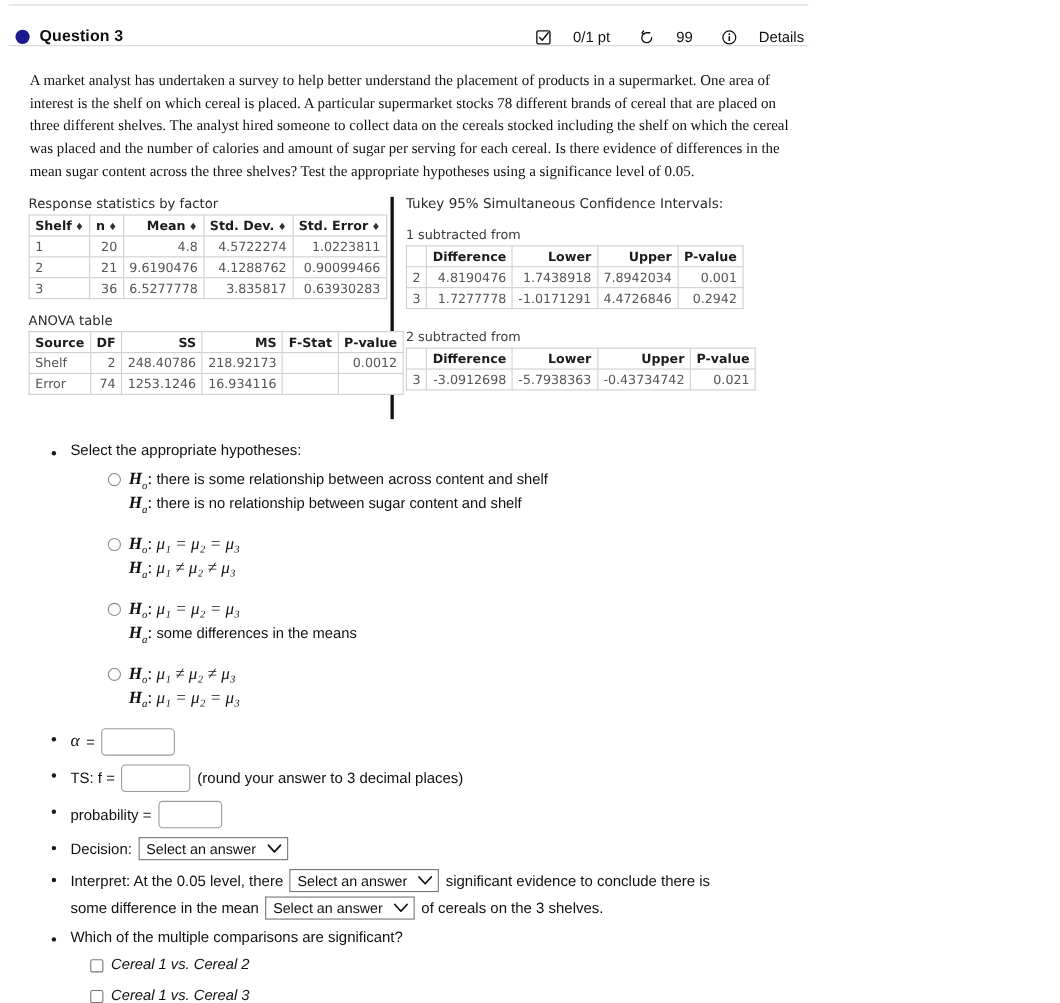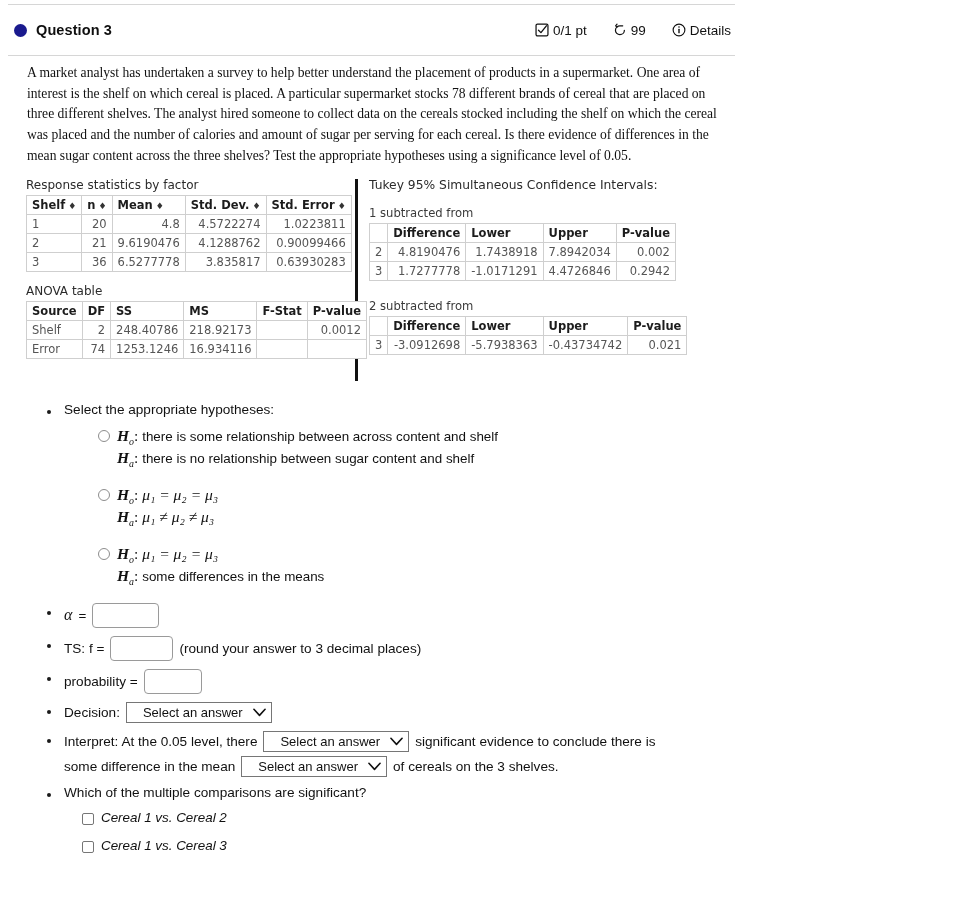--- a/index.html
+++ b/index.html
@@ -7,34 +7,34 @@
     margin: 0; padding: 0;
     width: 964px; height: 912px;
     background: #ffffff;
     font-family: "Liberation Sans", sans-serif;
     color: #1a1a1a;
   }
   .page { position: relative; width: 964px; height: 912px; overflow: hidden; }
 
   
   .q-header {
-    position: absolute; left: 8px; top: 4px; width: 727px; height: 52px;
+    position: absolute; left: 8px; top: 4px; width: 727px; height: 38px;
     border-top: 1px solid #d6d6d6;
     border-bottom: 1px solid #d6d6d6;
-    display: flex; align-items: center; justify-content: space-between;
+    display: flex; align-items: flex-end; justify-content: space-between;
     padding: 0 4px 0 6px;
   }
   .q-title-wrap { display: flex; align-items: center; gap: 9px; }
   .q-dot {
     width: 13px; height: 13px; border-radius: 50%;
     background: #1a1a8e; display: inline-block; flex: none;
   }
   .q-title { font-size: 14.5px; font-weight: bold; color: #0f0f0f; letter-spacing: .1px; }
   .q-meta { display: flex; align-items: center; gap: 6px; font-size: 13.5px; color: #111; }
-  .q-meta .grp { display: flex; align-items: center; gap: 4px; padding-left: 20px; }
+  .q-meta .grp { display: flex; align-items: center; gap: 20px; padding-left: 20px; }
   .ico { display: inline-block; flex: none; line-height: 0; }
 
   
   .prompt {
     position: absolute; left: 27px; top: 63px; width: 702px;
     font-size: 13.6px; line-height: 1.52; color: #111;
     font-weight: 500;
     font-family: Liberation Serif, serif;
   }
 
@@ -50,21 +50,21 @@
     font-family: "DejaVu Sans", sans-serif;
     color: #555;
     background: #fff;
   }
   table.stat th, table.stat td {
     border: 1px solid #cfcfcf;
     padding: 2px 5px;
     white-space: nowrap;
   }
   table.stat th {
-    color: #1c1c1c; font-weight: bold; text-align: left;
+    color: #1c1c1c; font-weight: bold; text-align: right;
   }
   table.stat td { text-align: right; }
   table.stat td.lbl { text-align: left; }
   .sortarrow { font-size: 9px; color: #333; margin-left: 3px; }
 
   .left-col { position: absolute; left: 0; top: 0; width: 320px; }
   .right-col { position: absolute; left: 343px; top: 0; width: 340px; }
   .divider {
     position: absolute; left: 329px; top: 1px;
     width: 3px; height: 202px; background: #111;
@@ -108,21 +108,21 @@
     border: 1px solid #9a9a9a; border-radius: 4px; background: #fff;
     height: 25px; width: 63px; display: inline-block; vertical-align: middle;
   }
   .txtbox.w67 { width: 67px; }
   .txtbox.w58 { width: 58px; }
   .alpha-sym { font-family: "Liberation Serif", serif; font-style: italic; font-size: 16px; }
 
   .selectbox {
     border: 1px solid #767676; background: #fff; height: 21px;
     display: inline-flex; align-items: center; gap: 10px;
-    padding: 0 5px 0 16px; font-size: 13px; color: #111;
+    padding: 0 5px 0 6px; font-size: 13px; color: #111;
     font-family: "Liberation Sans", sans-serif; vertical-align: middle;
   }
   .chev { line-height: 0; display: inline-block; }
 
   .cbrow { display: flex; align-items: flex-start; gap: 7px; margin-bottom: 13px; }
   .cbox {
     width: 12px; height: 12px; border: 1px solid #767676; background: #fff;
     border-radius: 2px; flex: none; margin-top: 3px;
   }
   .cblabel { font-size: 13.4px; font-weight: 500; color: #111; }
@@ -262,21 +262,21 @@
             <th>Upper</th>
             <th>P-value</th>
           </tr>
         </thead>
         <tbody>
           <tr>
             <td class="lbl">2</td>
             <td>4.8190476</td>
             <td>1.7438918</td>
             <td>7.8942034</td>
-            <td>0.002</td>
+            <td>0.001</td>
           </tr>
           <tr>
             <td class="lbl">3</td>
             <td>1.7277778</td>
             <td>-1.0171291</td>
             <td>4.4726846</td>
             <td>0.2942</td>
           </tr>
         </tbody>
       </table>
@@ -330,20 +330,27 @@
           </div>
 
           <div class="opt">
             <span class="radio"></span>
             <div class="opt-lines">
               <div class="mathline"><span class="hsym">H</span><sub style="font-style:italic">o</sub>:&nbsp;<span class="mu">μ₁ = μ₂ = μ₃</span></div>
               <div class="mathline"><span class="hsym">H</span><sub style="font-style:italic">a</sub>:&nbsp;<span class="plaintext">some differences in the means</span></div>
             </div>
           </div>
 
+          <div class="opt">
+            <span class="radio"></span>
+            <div class="opt-lines">
+              <div class="mathline"><span class="hsym">H</span><sub style="font-style:italic">o</sub>:&nbsp;<span class="mu">μ₁ ≠ μ₂ ≠ μ₃</span></div>
+              <div class="mathline"><span class="hsym">H</span><sub style="font-style:italic">a</sub>:&nbsp;<span class="mu">μ₁ = μ₂ = μ₃</span></div>
+            </div>
+          </div>
 
         </div>
       </li>
 
       <li>
         <div class="inline-row">
           <span class="alpha-sym">α</span>
           <span class="plaintext">=</span>
           <span class="txtbox w67"></span>
         </div>

